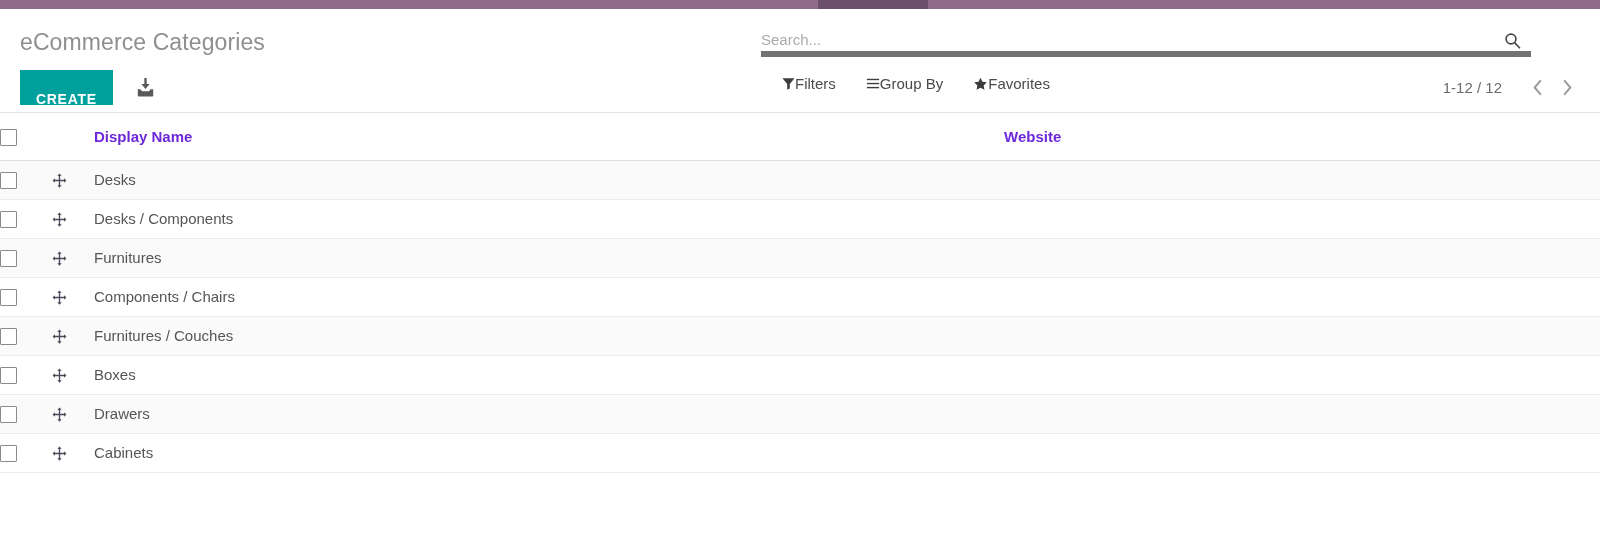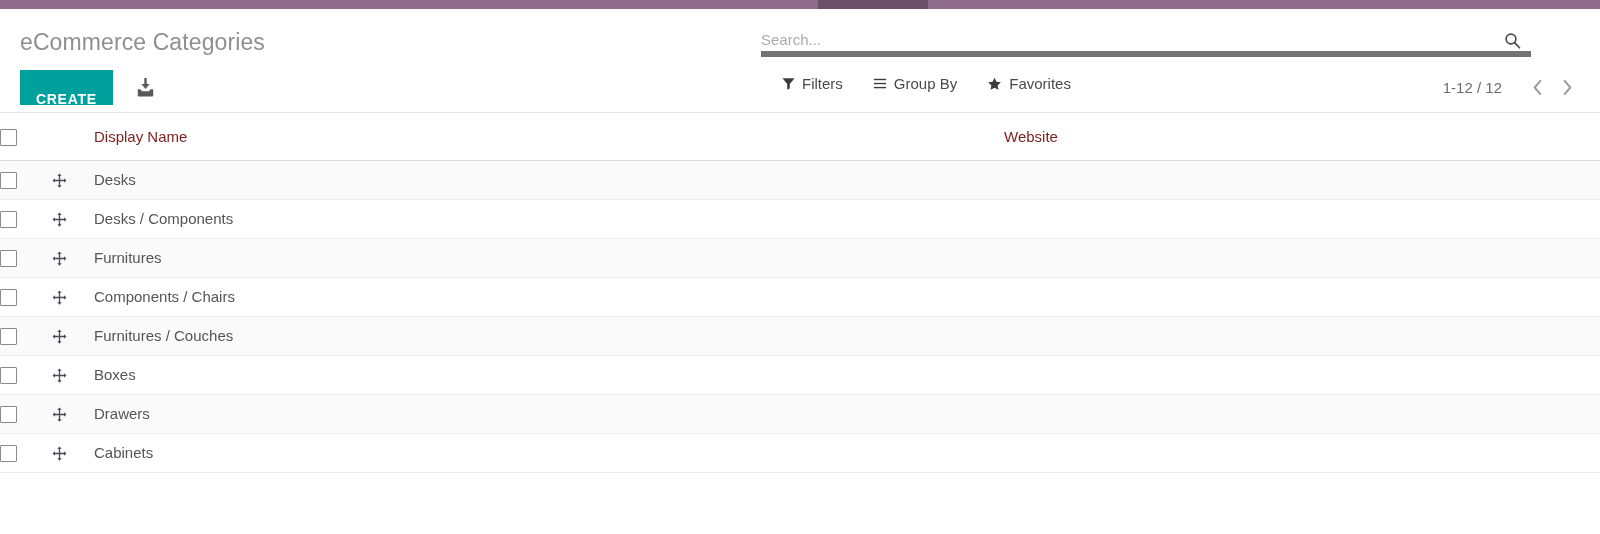--- a/index.html
+++ b/index.html
@@ -125,21 +125,21 @@
     position: absolute;
     left: 782px;
     top: 66px;
     display: flex;
     align-items: center;
     gap: 30px;
   }
   .filter-menu {
     display: flex;
     align-items: center;
-    gap: 7px;
+    gap: 0;
     font-size: 15px;
     color: #4a4a4a;
     cursor: pointer;
     white-space: nowrap;
   }
   .filter-menu .mi { display: flex; align-items: center; color: #3c3c3c; }
 
   
   .pager {
     position: absolute;
@@ -171,22 +171,22 @@
   }
   table.o-list {
     width: 100%;
     border-collapse: collapse;
     table-layout: fixed;
   }
   table.o-list thead th {
     background: #ffffff;
     border-bottom: 1px solid #dddddd;
     font-size: 15px;
-    color: #7f1d1d;
-    font-weight: normal;
+    color: #6d28d9;
+    font-weight: bold;
     text-align: left;
     height: 47px;
     padding: 0;
     vertical-align: middle;
   }
   .col-check  { width: 52px; }
   .col-handle { width: 42px; }
   .col-name   { width: 910px; }
   .col-site   { width: auto; }
 

